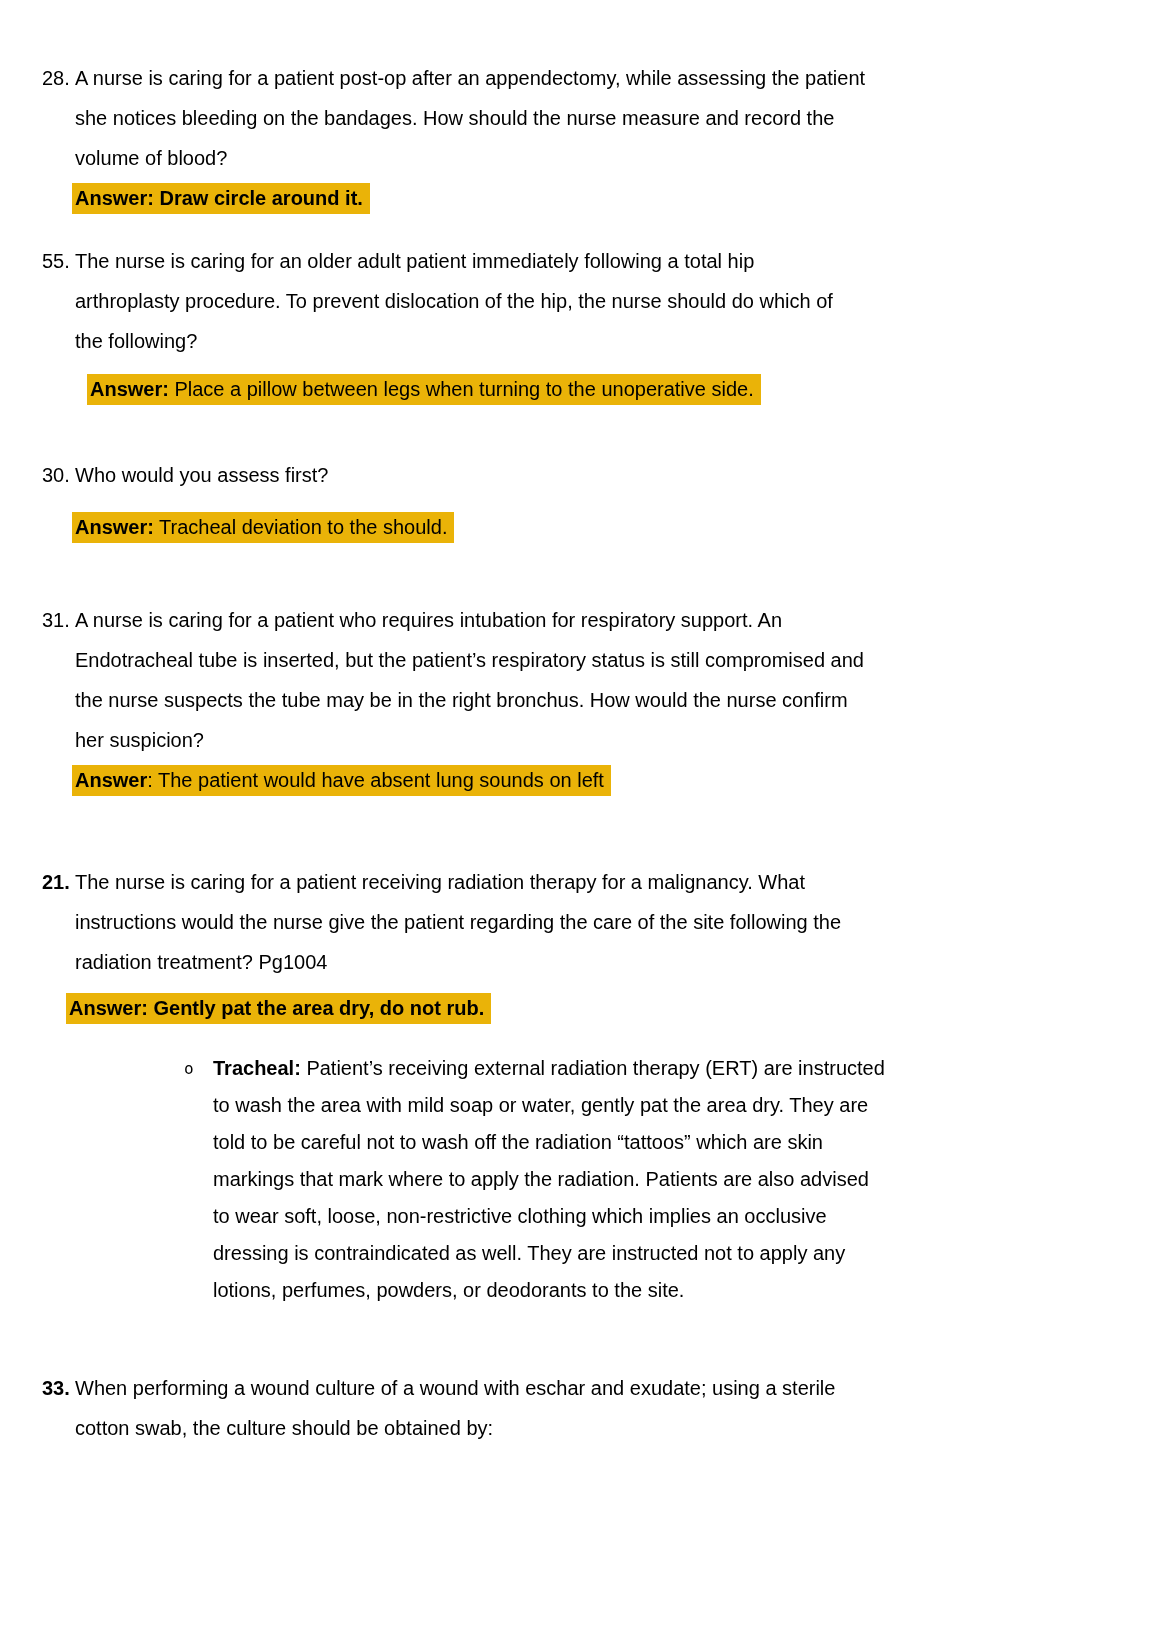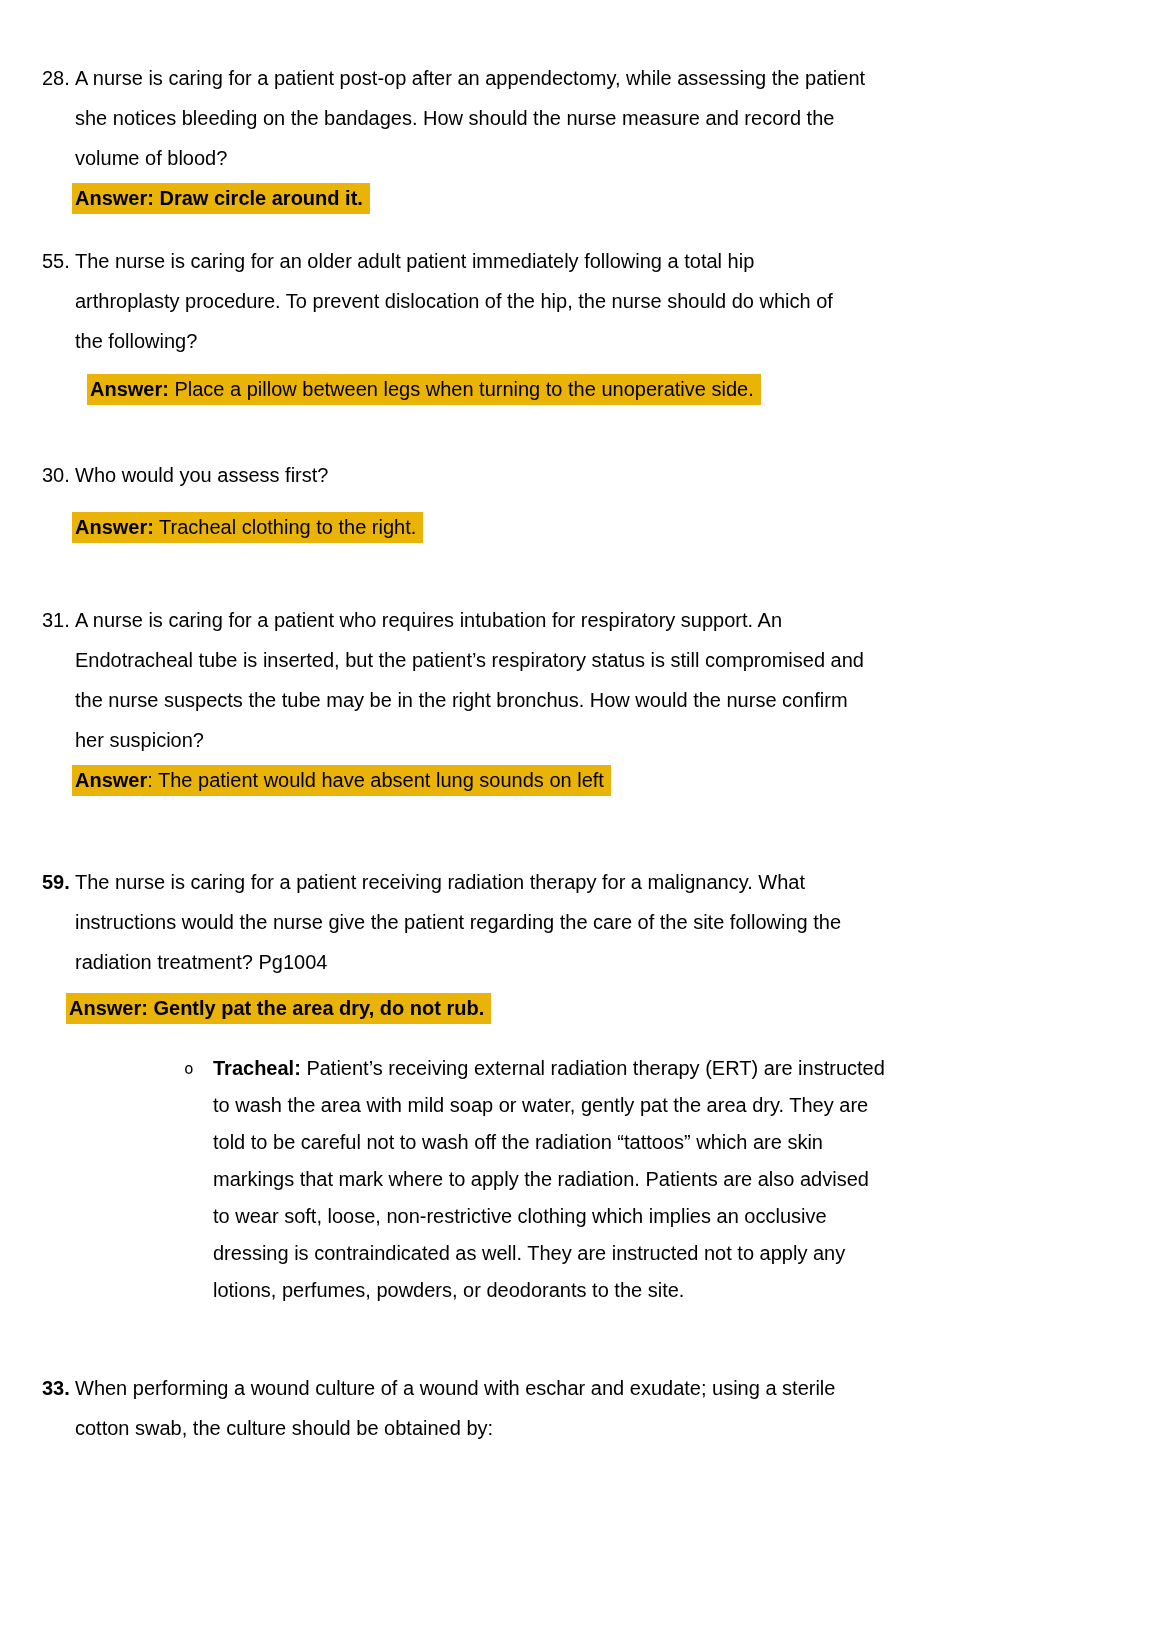--- a/index.html
+++ b/index.html
@@ -81,37 +81,37 @@
 the following?</p>
     </div>
     <p class="answer ans-29"><span class="hl"><span class="ans-label">Answer:</span><span> Place a pillow between legs when turning to the unoperative side.</span></span></p>
   </section>
 
   <section class="q-block blk-30">
     <div class="q-row">
       <span class="q-num">30.</span>
       <p class="q-text">Who would you assess first?</p>
     </div>
-    <p class="answer ans-30"><span class="hl"><span class="ans-label">Answer:</span><span> Tracheal clothing to the right.</span></span></p>
+    <p class="answer ans-30"><span class="hl"><span class="ans-label">Answer:</span><span> Tracheal deviation to the should.</span></span></p>
   </section>
 
   <section class="q-block blk-31">
     <div class="q-row">
       <span class="q-num">31.</span>
       <p class="q-text">A nurse is caring for a patient who requires intubation for respiratory support. An
 Endotracheal tube is inserted, but the patient’s respiratory status is still compromised and
 the nurse suspects the tube may be in the right bronchus. How would the nurse confirm
 her suspicion?</p>
     </div>
     <p class="answer ans-31"><span class="hl"><span class="ans-label">Answer</span><span>: The patient would have absent lung sounds on left</span></span></p>
   </section>
 
   <section class="q-block blk-32">
     <div class="q-row">
-      <span class="q-num bold">59.</span>
+      <span class="q-num bold">21.</span>
       <p class="q-text"><span>The nurse is caring for a patient receiving radiation therapy for a malignancy. What
 instructions would the nurse give the patient regarding the care of the site following the
 radiation treatment? </span><span class="pg-ref">Pg1004</span></p>
     </div>
     <p class="answer ans-32"><span class="hl bold-all"><span class="ans-label">Answer:</span><span> Gently pat the area dry, do not rub.</span></span></p>
     <div class="rationale">
       <span class="bullet">o</span>
       <p class="rationale-text"><b>Tracheal:</b><span> Patient’s receiving external radiation therapy (ERT) are instructed
 to wash the area with mild soap or water, gently pat the area dry. They are
 told to be careful not to wash off the radiation “tattoos” which are skin

